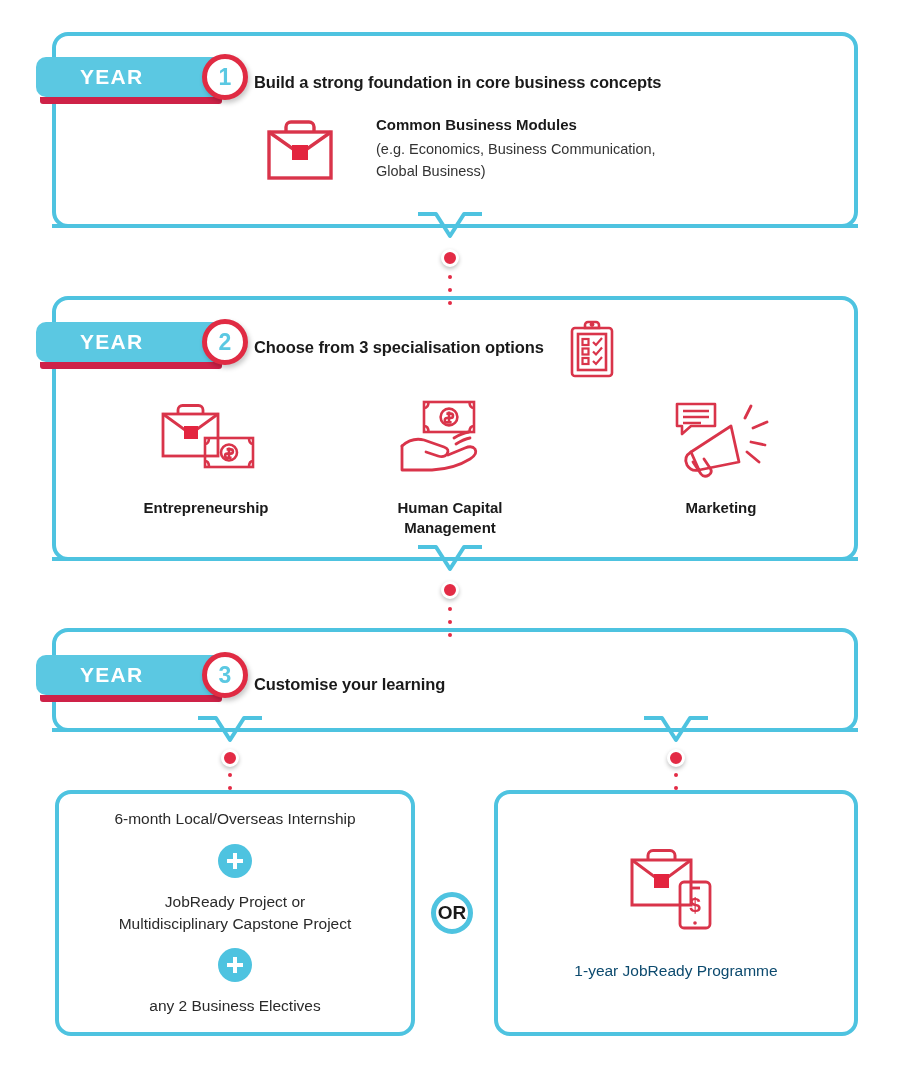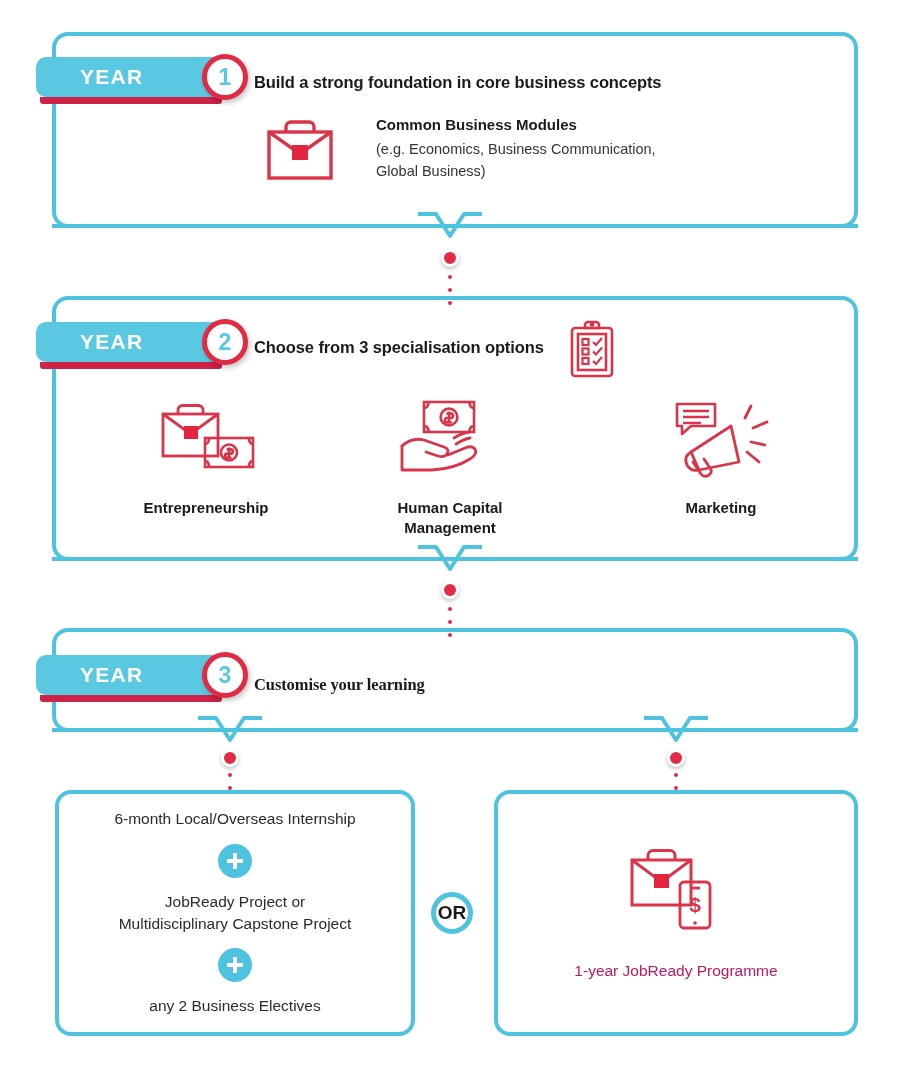--- a/index.html
+++ b/index.html
@@ -149,21 +149,21 @@
   .or-badge{
     position:absolute;
     width:42px;height:42px;border-radius:50%;
     background:#ffffff;
     border:5px solid #4EC3E0;
     box-sizing:border-box;
     display:flex;align-items:center;justify-content:center;
     font-size:19px;font-weight:700;color:#1A1A1A;
     z-index:9;
   }
-  .jr-label{font-size:15.5px;color:#be185d;margin-top:26px;}
+  .jr-label{font-size:15.5px;color:#0c4a6e;margin-top:26px;}
   svg{overflow:visible;}
 </style>
 </head>
 <body>
 
 <div class="stage">
 
   <div class="year-box" style="left:52px;top:32px;width:806px;height:196px;"></div>
 
   <div class="ribbon" style="left:36px;top:57px;">
@@ -326,21 +326,21 @@
 
   <div class="year-box" style="left:52px;top:628px;width:806px;height:104px;"></div>
 
   <div class="ribbon" style="left:36px;top:655px;">
     <div class="ribbon-bar">
       <span class="ribbon-label">YEAR</span>
     </div>
     <div class="ribbon-circle">3</div>
   </div>
 
-  <div class="step-title" style="left:254px;top:675px;font-family:Liberation Serif, serif;">Customise your learning</div>
+  <div class="step-title" style="left:254px;top:675px;">Customise your learning</div>
 
   <div style="position:absolute;left:52px;top:728px;width:150px;height:4px;background:#4EC3E0;"></div>
   <div class="notch" style="left:198px;top:716px;">
     <svg width="64" height="46" viewBox="0 0 64 46">
       <path d="M0 2 L18 2 L32 24 L46 2 L64 2" fill="none" stroke="#4EC3E0" stroke-width="4" stroke-linejoin="round"></path>
     </svg>
   </div>
   <div style="position:absolute;left:258px;top:728px;width:390px;height:4px;background:#4EC3E0;"></div>
   <div class="notch" style="left:644px;top:716px;">
     <svg width="64" height="46" viewBox="0 0 64 46">

